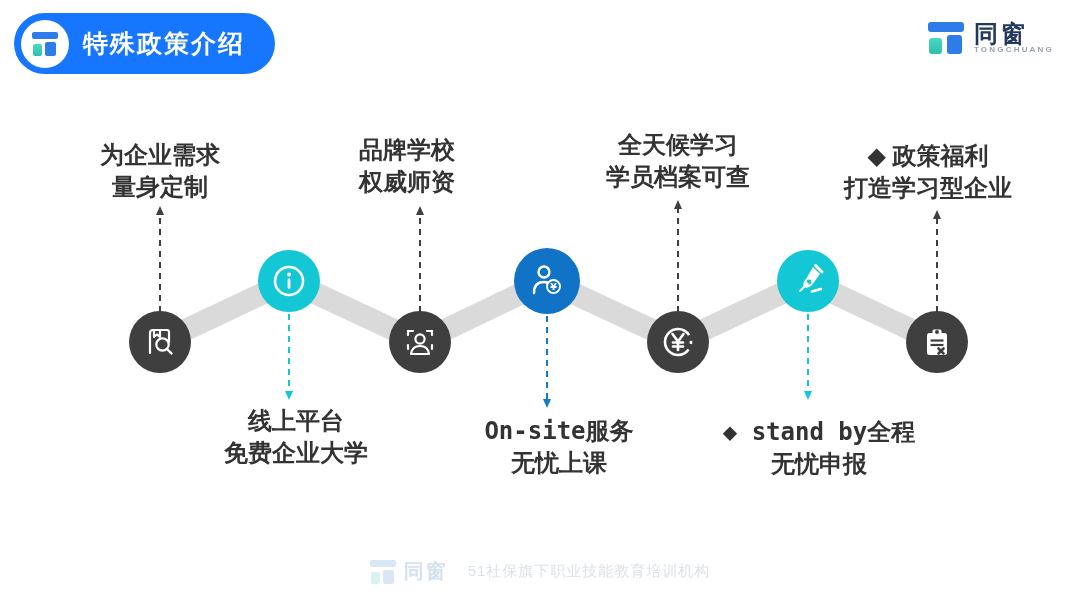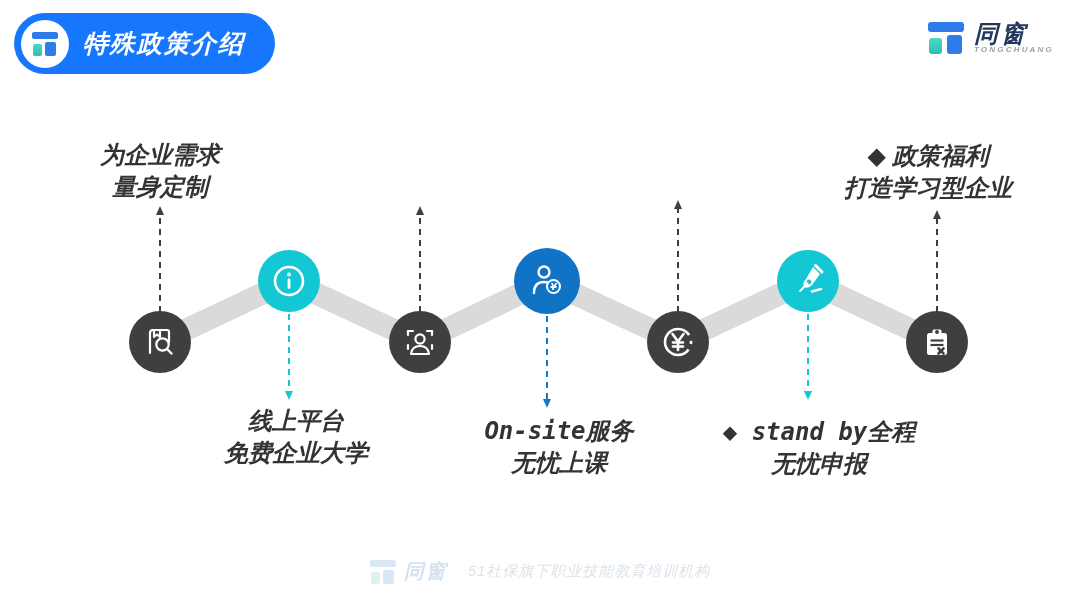--- a/index.html
+++ b/index.html
@@ -1,17 +1,17 @@
 <!DOCTYPE html>
 <html><head>
 <meta charset="utf-8">
 <style>
   html,body{margin:0;padding:0;background:#fff;}
   #page{position:relative;width:1080px;height:596px;background:#ffffff;overflow:hidden;
-        font-family:"Liberation Sans","DejaVu Sans",sans-serif;font-style:italic;}
+        font-family:"Liberation Sans","DejaVu Sans",sans-serif;}
 
   
   .badge{position:absolute;left:14px;top:13px;height:61px;display:flex;align-items:center;
          gap:14px;padding:0 30px 0 7px;background:#1677fe;border-radius:33px;}
   .badge .logo-circle{width:48px;height:48px;border-radius:50%;background:#fff;
          display:flex;align-items:center;justify-content:center;}
   .badge .title{color:#fff;font-size:25px;font-weight:bold;letter-spacing:2px;}
 
   
   .tc-mark{position:relative;width:26px;height:24px;display:inline-block;}
@@ -179,20 +179,28 @@
         <line x1="19.5" y1="24.5" x2="24.5" y2="29.5"></line>
         <line x1="24.5" y1="24.5" x2="19.5" y2="29.5"></line>
       </g>
     </svg>
   </div>
 
   <div class="lbl" style="left:160px;top:139px">
     <div>为企业需求</div>
     <div>量身定制</div>
   </div>
+  <div class="lbl" style="left:407px;top:134px">
+    <div>品牌学校</div>
+    <div>权威师资</div>
+  </div>
+  <div class="lbl" style="left:678px;top:129px">
+    <div>全天候学习</div>
+    <div>学员档案可查</div>
+  </div>
   <div class="lbl" style="left:928px;top:140px">
     <div>◆ 政策福利</div>
     <div>打造学习型企业</div>
   </div>
 
   <div class="lbl" style="left:296px;top:405px">
     <div>线上平台</div>
     <div>免费企业大学</div>
   </div>
   <div class="lbl mono" style="left:559px;top:415px">

